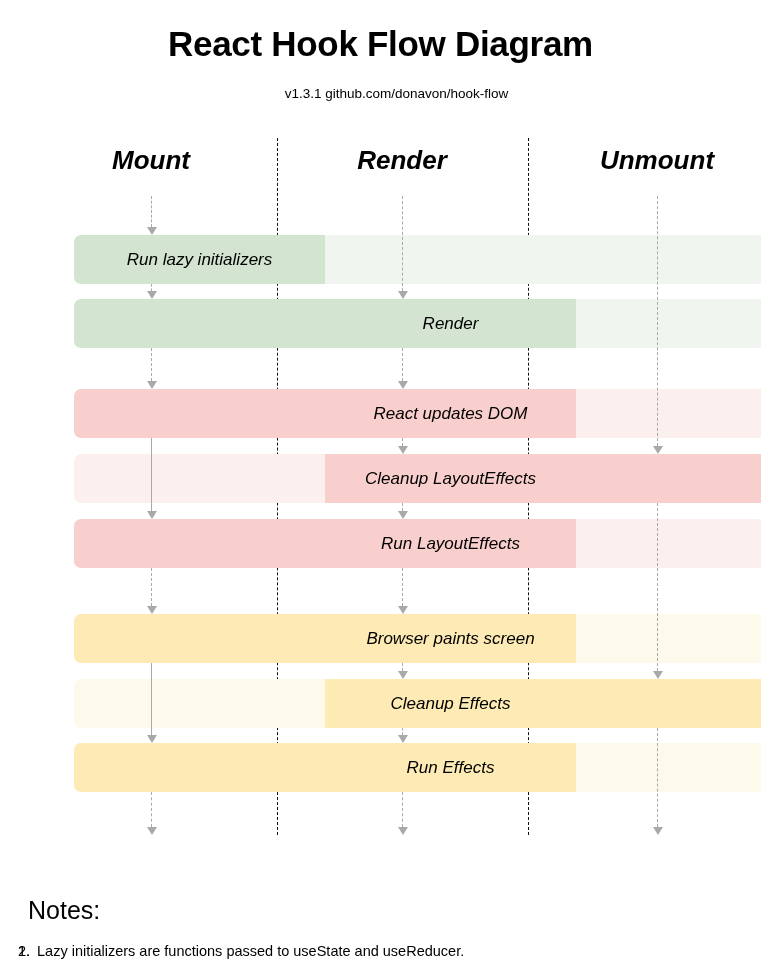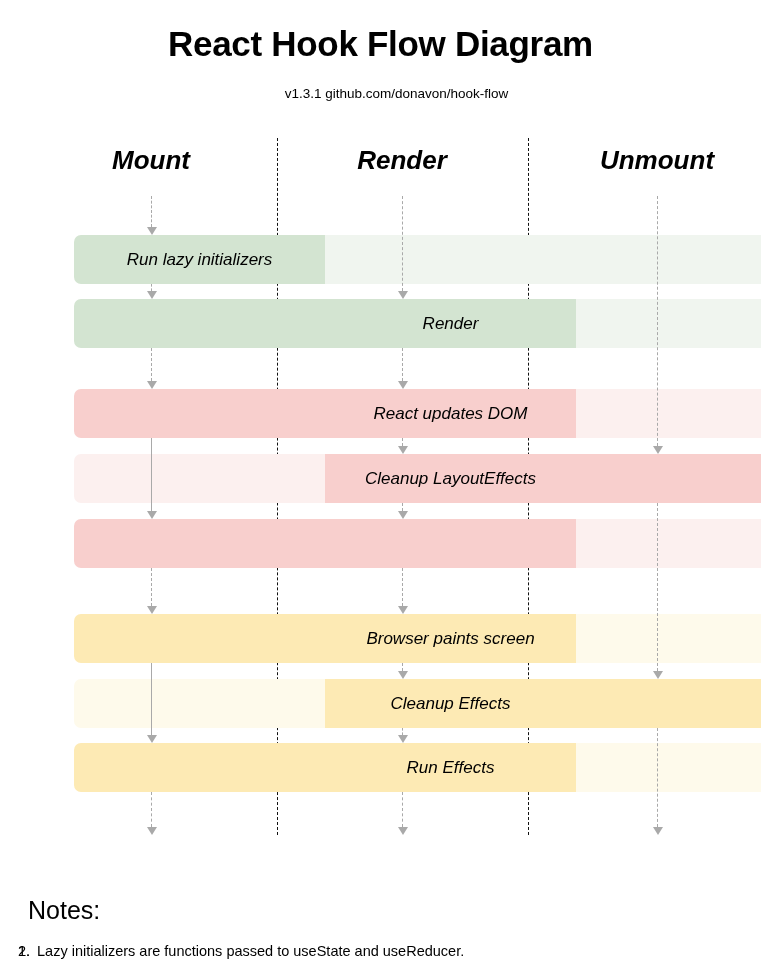--- a/index.html
+++ b/index.html
@@ -180,20 +180,21 @@
     <div class="row" style="top: 454px; height: 49px;">
       <div class="seg seg-mount" style="background: rgb(252, 240, 239);"></div>
       <div class="seg seg-update" style="background: rgb(248, 207, 205);"></div>
       <div class="seg seg-unmount" style="background: rgb(248, 207, 205);"></div>
       <div class="row-label lbl-update">Cleanup LayoutEffects</div>
     </div>
     <div class="row" style="top: 519px; height: 49px;">
       <div class="seg seg-mount" style="background: rgb(248, 207, 205);"></div>
       <div class="seg seg-update" style="background: rgb(248, 207, 205);"></div>
       <div class="seg seg-unmount" style="background: rgb(252, 240, 239);"></div>
+      <div class="row-label lbl-update">Run LayoutEffects</div>
     </div>
     <div class="row" style="top: 614px; height: 49px;">
       <div class="seg seg-mount" style="background: rgb(253, 234, 180);"></div>
       <div class="seg seg-update" style="background: rgb(253, 234, 180);"></div>
       <div class="seg seg-unmount" style="background: rgb(254, 250, 235);"></div>
       <div class="row-label lbl-update">Browser paints screen</div>
     </div>
     <div class="row" style="top: 679px; height: 49px;">
       <div class="seg seg-mount" style="background: rgb(254, 250, 235);"></div>
       <div class="seg seg-update" style="background: rgb(253, 234, 180);"></div>

